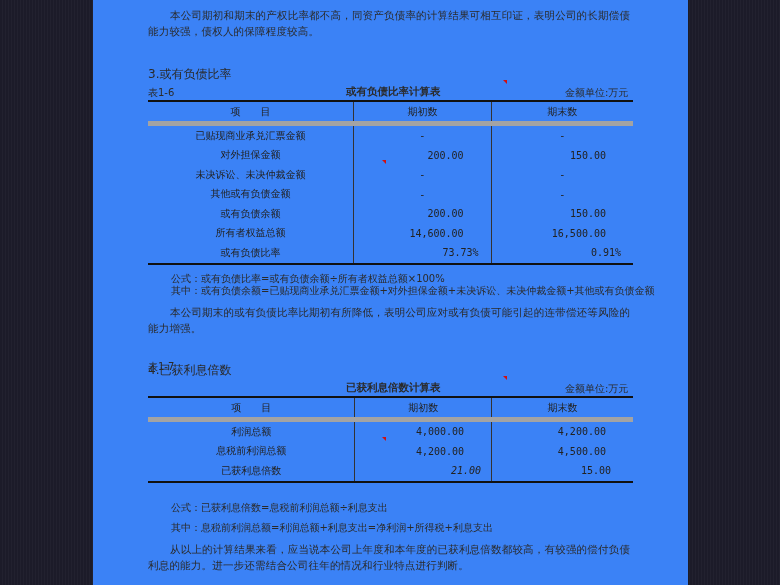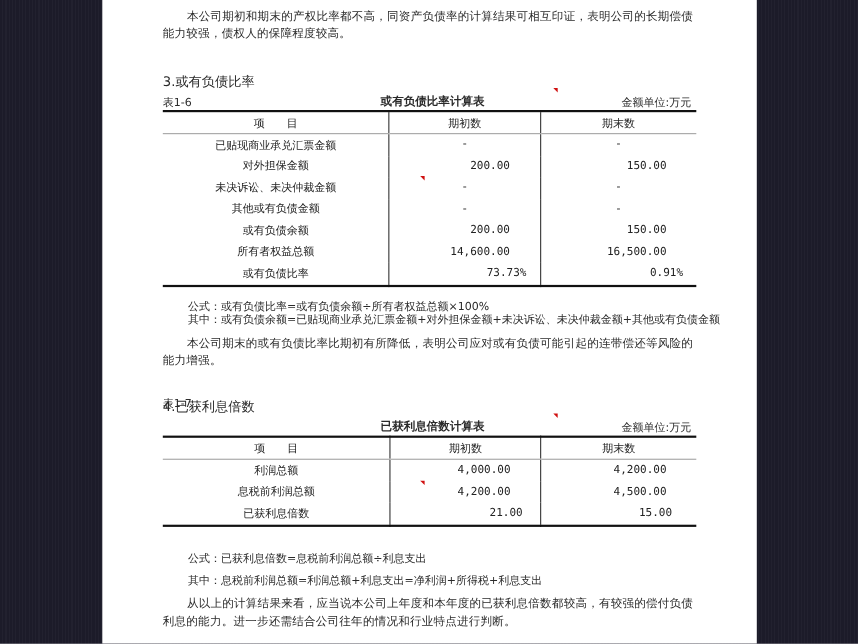--- a/index.html
+++ b/index.html
@@ -4,51 +4,51 @@
 <style>
   html, body { margin:0; padding:0; }
   body {
     width:780px; height:585px; overflow:hidden; position:relative;
     background:#1c1b29;
     background-image: repeating-linear-gradient(90deg, #1c1b29 0px, #1c1b29 2px, #22212f 2px, #22212f 3px);
     font-family: "DejaVu Sans", "Liberation Sans", sans-serif;
   }
   .paper {
     position:absolute; left:93px; top:0; width:595px; height:585px;
-    background:#ffffff;
+    background:#3b82f6;
     color:#222;
   }
   .para {
     position:absolute; left:55px; width:485px;
     font-size:10.5px; line-height:16px; color:#2a2a2a;
     text-indent:22px; letter-spacing:0.2px;
   }
   .line {
     position:absolute; font-size:12px; color:#2a2a2a; white-space:nowrap;
   }
   .heading { left:55px; }
   .tbl-label { left:55px; font-size:10px; }
   .tbl-title { font-weight:bold; font-size:10.5px;padding-left:7px; }
   .tbl-unit { font-size:10px; }
   .tbl {
     position:absolute; left:55px; width:485px;
     border-top:2px solid #111; border-bottom:2px solid #111;
     border-collapse:collapse; font-size:10px; color:#222;
   }
   .tbl th, .tbl td { padding:0; height:19.5px; font-weight:normal; }
-  .tbl th { border-bottom:1px solid #a3a3a3; height:19px; }
+  .tbl th { border-bottom:5px solid #a3a3a3; height:19px; }
   .tbl .c1 { width:239px; text-align:center; }
   .tbl .c2 { width:120px; border-left:1px solid #333; }
   .tbl .c3 { width:126px; border-left:1px solid #333; }
   .tbl td.num { text-align:right; font-family:"DejaVu Sans Mono", "Liberation Mono", monospace; font-size:10px; }
   .tbl td.c2.num { padding-right:27px; }
   .tbl td.c3.num { padding-right:27px; }
   .tbl td.pct.c2 { padding-right:12px; }
   .tbl td.pct.c3 { padding-right:12px; }
-  .tbl td.c2.num.narrow { padding-right:16px; }
+  .tbl td.c2.num.narrow { padding-right:10px;font-style:italic; }
   .tbl td.c3.num.narrow { padding-right:22px; }
   .tbl td.dash { text-align:center; }
   .tbl th.c2, .tbl th.c3 { text-align:center; }
   .marker {
     position:absolute; width:0; height:0;
     border-left:4px solid transparent; border-top:4px solid #d01010;
   }
   .formula { position:absolute; left:78px; font-size:10px; color:#2a2a2a; white-space:nowrap; }
 </style>
 </head>

